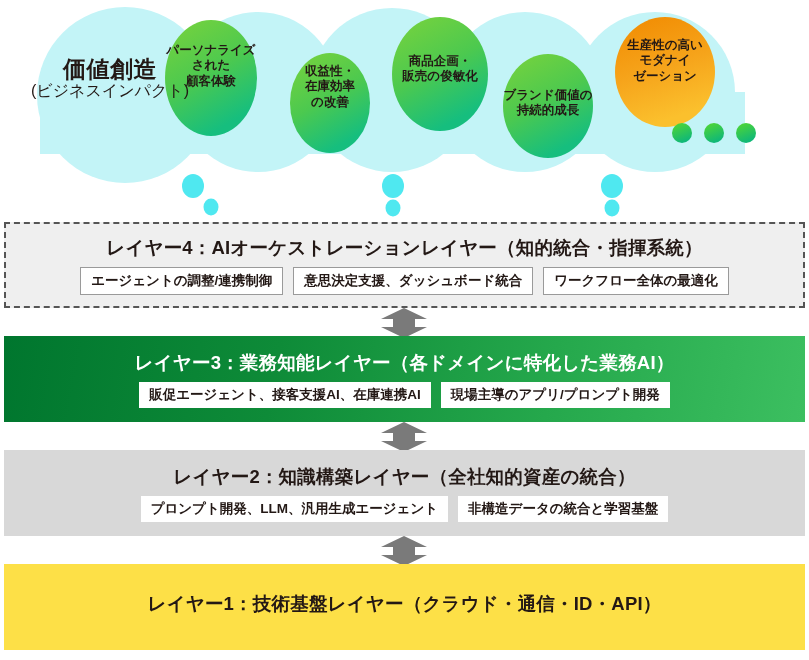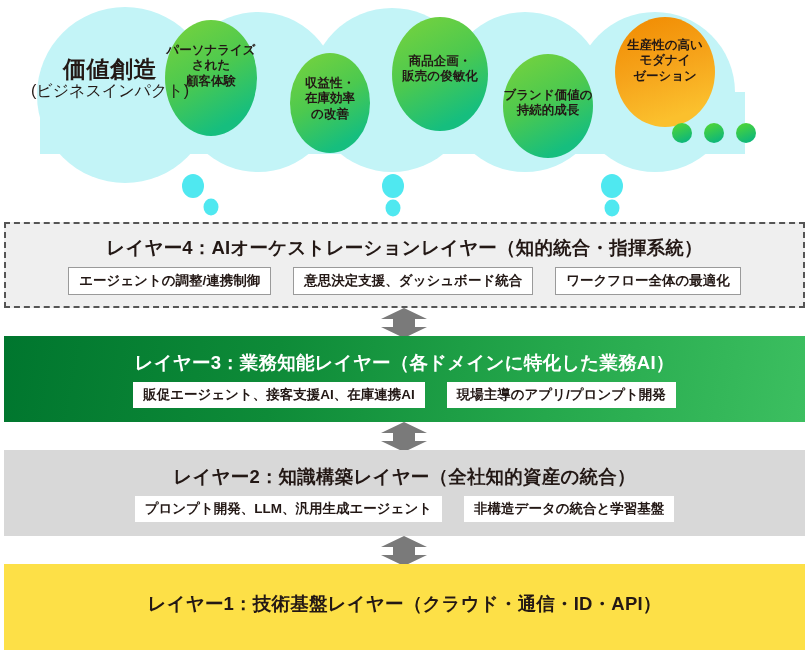--- a/index.html
+++ b/index.html
@@ -89,21 +89,21 @@
     font-weight: bold;
     letter-spacing: .2px;
     text-align: left;
     margin-bottom: 7px;
     white-space: nowrap;
   }
   .chip-row {
     display: flex;
     justify-content: center;
     align-items: stretch;
-    gap: 22px;
+    gap: 10px;
   }
   .chip {
     background: #ffffff;
     font-size: 13.5px;
     font-weight: bold;
     color: #231815;
     text-align: center;
     padding: 4px 10px;
     line-height: 1.3;
     white-space: nowrap;
@@ -209,21 +209,21 @@
         <circle cx="746" cy="133" r="10"></circle>
       </g>
     </svg>
 
     <div class="cloud-label" id="value-creation-title">価値創造</div>
     <div class="cloud-label" id="value-creation-sub">(ビジネスインパクト)</div>
 
     <div class="bubble-label" style="left:161px; top:43px; width:100px;">パーソナライズ
 された
 顧客体験</div>
-    <div class="bubble-label" style="left:288px; top:76px; width:84px;">収益性・
+    <div class="bubble-label" style="left:288px; top:64px; width:84px;">収益性・
 在庫効率
 の改善</div>
     <div class="bubble-label" style="left:386px; top:54px; width:108px;">商品企画・
 販売の俊敏化</div>
     <div class="bubble-label" style="left:609px; top:38px; width:112px;">生産性の高い
 モダナイ
 ゼーション</div>
     <div class="bubble-label" style="left:493px; top:88px; width:110px;">ブランド価値の
 持続的成長</div>
   </div>

